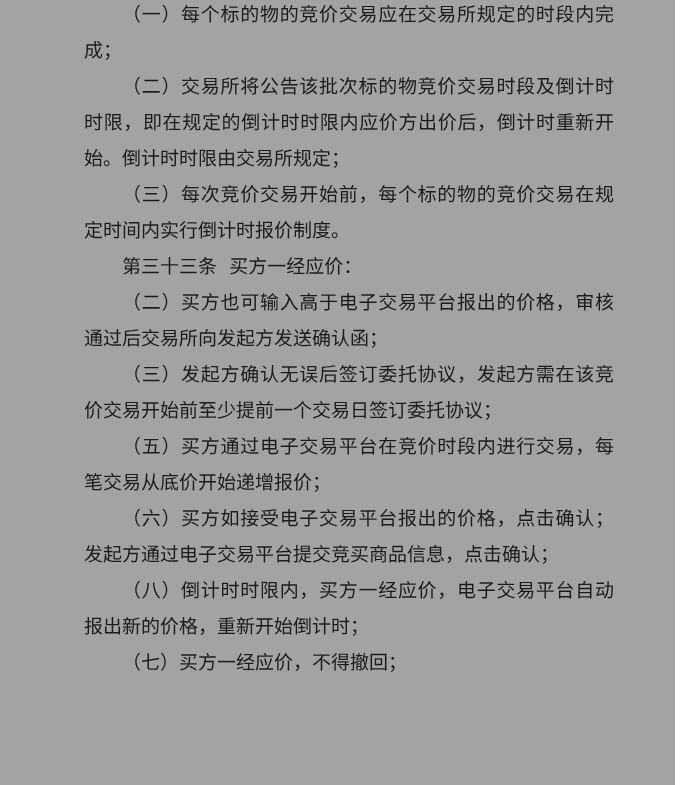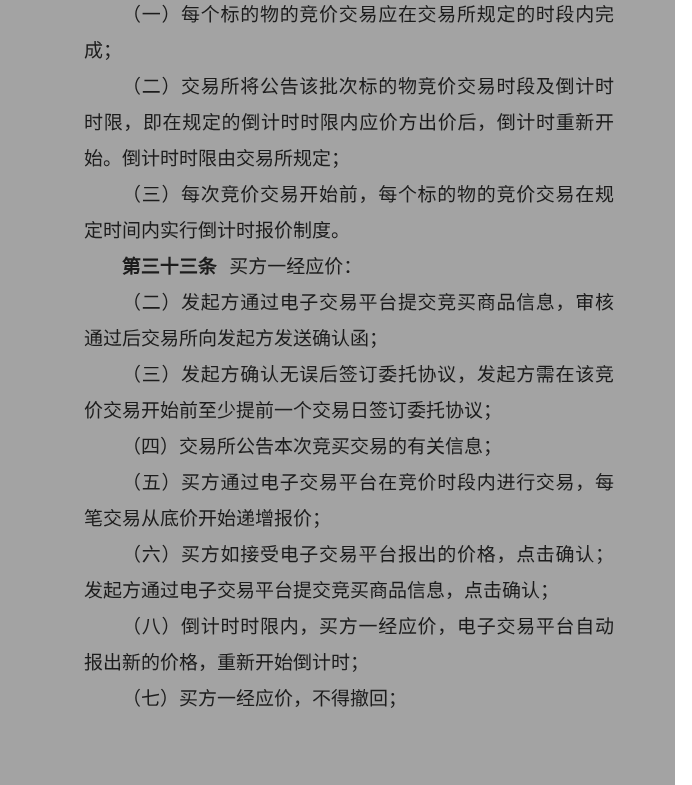--- a/index.html
+++ b/index.html
@@ -27,45 +27,44 @@
     text-align: justify;
     text-justify: inter-ideograph;
     letter-spacing: 0;
   }
   .content p {
     margin: 0;
     padding: 0;
     text-indent: 2em;
   }
   .article-number {
-    font-weight: 700;
+    font-weight: 400;
     margin-right: 0.65em;
     margin-top: 27px;
   }
 </style>
 </head>
 <body>
 
 <div class="page">
   <div class="content">
 
     <p>（一）每个标的物的竞价交易应在交易所规定的时段内完成；</p>
 
     <p>（二）交易所将公告该批次标的物竞价交易时段及倒计时时限，即在规定的倒计时时限内应价方出价后，倒计时重新开始。倒计时时限由交易所规定；</p>
 
     <p>（三）每次竞价交易开始前，每个标的物的竞价交易在规定时间内实行倒计时报价制度。</p>
 
     <p><span class="article-number">第三十三条</span><span>买方一经应价：</span></p>
 
 
-    <p>（二）发起方通过电子交易平台提交竞买商品信息，审核通过后交易所向发起方发送确认函；</p>
+    <p>（二）买方也可输入高于电子交易平台报出的价格，审核通过后交易所向发起方发送确认函；</p>
 
     <p>（三）发起方确认无误后签订委托协议，发起方需在该竞价交易开始前至少提前一个交易日签订委托协议；</p>
 
-    <p>（四）交易所公告本次竞买交易的有关信息；</p>
 
     <p>（五）买方通过电子交易平台在竞价时段内进行交易，每笔交易从底价开始递增报价；</p>
 
     <p>（六）买方如接受电子交易平台报出的价格，点击确认；发起方通过电子交易平台提交竞买商品信息，点击确认；</p>
 
     <p>（八）倒计时时限内，买方一经应价，电子交易平台自动报出新的价格，重新开始倒计时；</p>
 
     <p>（七）买方一经应价，不得撤回；</p>
 
   </div>

